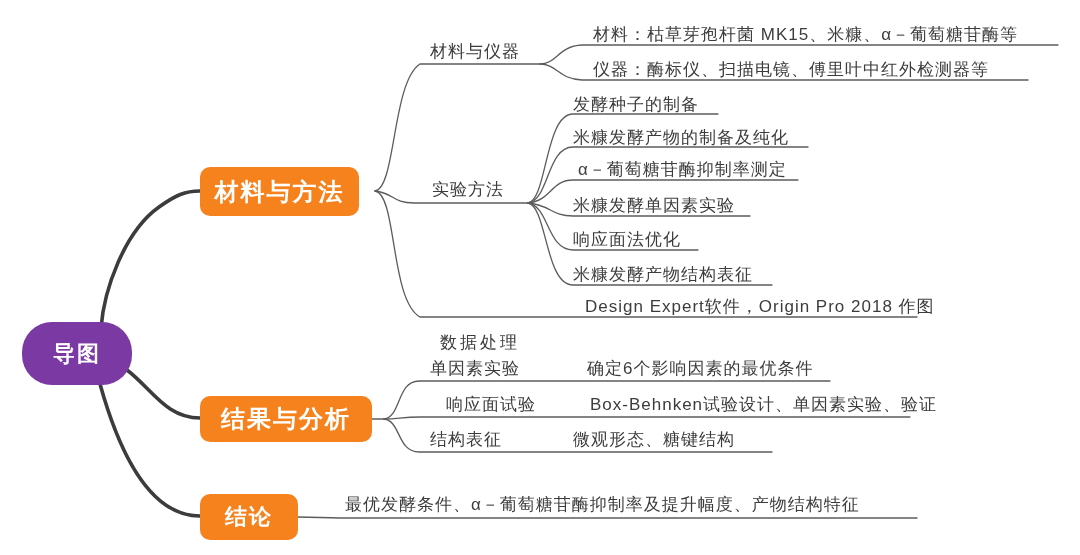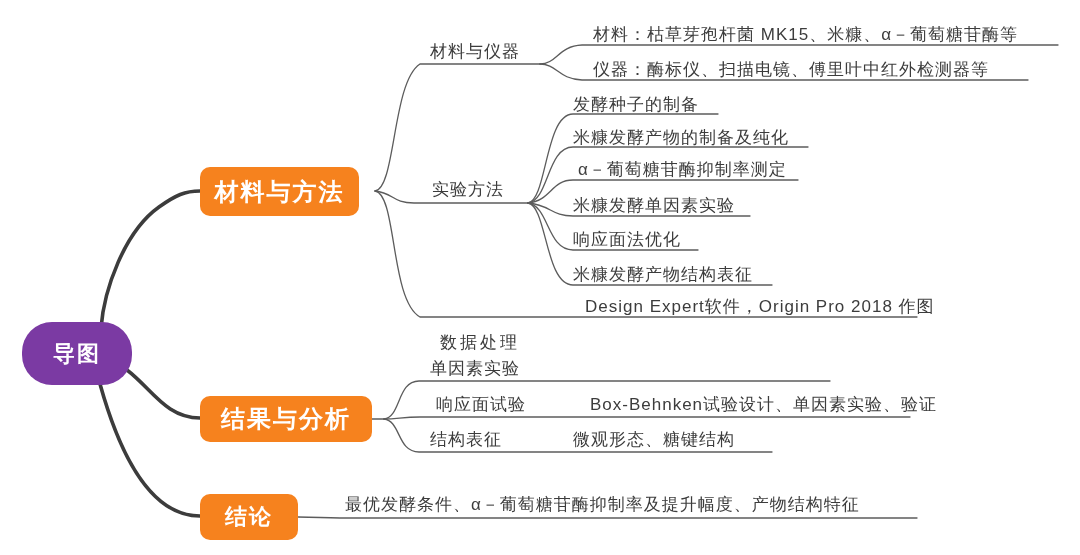--- a/index.html
+++ b/index.html
@@ -41,21 +41,21 @@
   #leaf-a2{left:593px;top:60px;}
   #leaf-m1{left:573px;top:95px;}
   #leaf-m2{left:573px;top:128px;}
   #leaf-m3{left:578px;top:160px;}
   #leaf-m4{left:573px;top:196px;}
   #leaf-m5{left:573px;top:230px;text-align:right;}
   #leaf-m6{left:573px;top:265px;}
   #leaf-d1{left:585px;top:297px;}
   #lbl-b2c1{left:430px;top:359px;}
   #leaf-r1{left:587px;top:359px;}
-  #lbl-b2c2{left:420px;top:395px;padding-left:16px;}
+  #lbl-b2c2{left:430px;top:395px;padding-left:16px;}
   #leaf-r2{left:590px;top:395px;}
   #lbl-b2c3{left:430px;top:430px;}
   #leaf-r3{left:573px;top:430px;}
   #leaf-con{left:345px;top:495px;}
 </style>
 </head>
 <body>
 
 <div id="canvas">
 
@@ -98,20 +98,21 @@
   <div class="leaf" id="leaf-a2">仪器：酶标仪、扫描电镜、傅里叶中红外检测器等</div>
   <div class="leaf" id="leaf-m1">发酵种子的制备</div>
   <div class="leaf" id="leaf-m2">米糠发酵产物的制备及纯化</div>
   <div class="leaf" id="leaf-m3">α－葡萄糖苷酶抑制率测定</div>
   <div class="leaf" id="leaf-m4">米糠发酵单因素实验</div>
   <div class="leaf" id="leaf-m5">响应面法优化</div>
   <div class="leaf" id="leaf-m6">米糠发酵产物结构表征</div>
   <div class="leaf" id="leaf-d1">Design Expert软件，Origin Pro 2018 作图</div>
 
   <div class="lbl" id="lbl-b2c1">单因素实验</div>
+  <div class="leaf" id="leaf-r1">确定6个影响因素的最优条件</div>
   <div class="lbl" id="lbl-b2c2">响应面试验</div>
   <div class="leaf" id="leaf-r2">Box-Behnken试验设计、单因素实验、验证</div>
   <div class="lbl" id="lbl-b2c3">结构表征</div>
   <div class="leaf" id="leaf-r3">微观形态、糖键结构</div>
 
   <div class="leaf" id="leaf-con">最优发酵条件、α－葡萄糖苷酶抑制率及提升幅度、产物结构特征</div>
 
 </div>
 
 </body></html>

